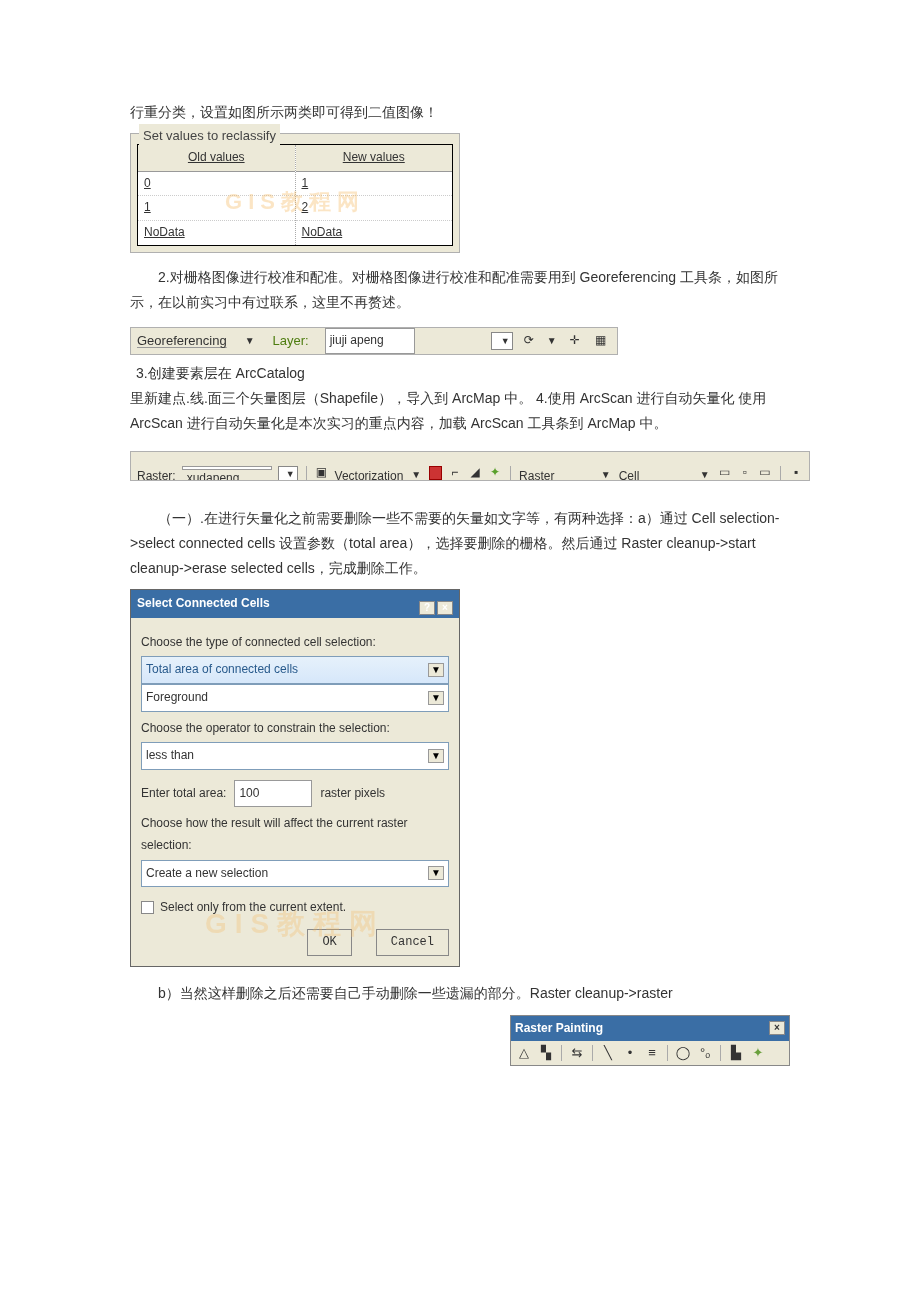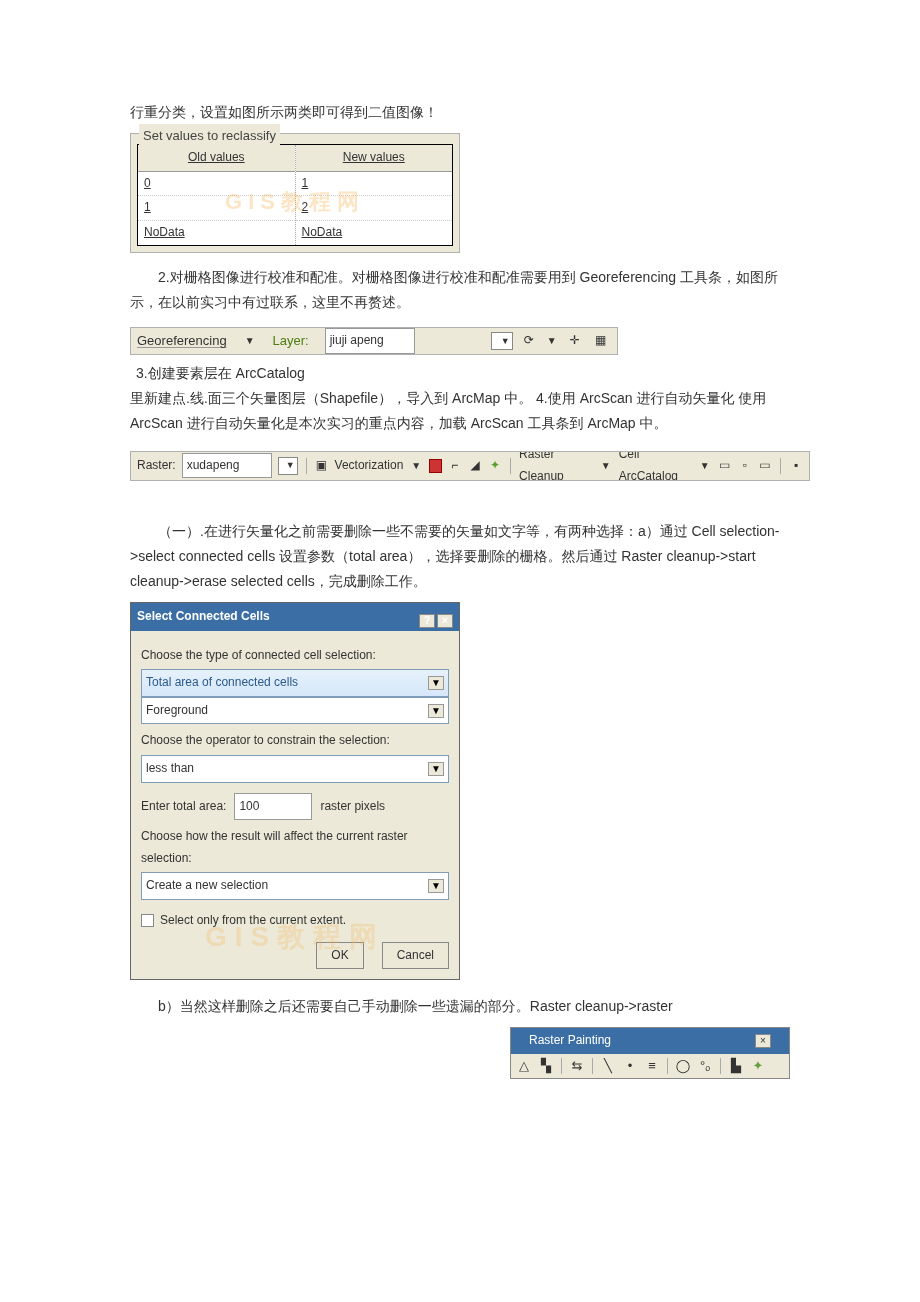--- a/index.html
+++ b/index.html
@@ -89,21 +89,20 @@
       font-size: 12px;
     }
     .icon-select { width:22px; height:18px; background:#fff; border:1px solid #888; display:inline-flex; align-items:center; justify-content:flex-end; font-size:9px; padding-right:2px;}
 
     .inline-after { display:flex; align-items:center; flex-wrap:wrap; gap: 2px;}
     .inline-after .trail { margin-left: 6px;}
 
     
     .arcscan-bar {
       display: inline-flex;
-      align-items: center;
       border: 1px solid #b0b0b0;
       background: #ece9d8;
       padding: 14px 6px;
       gap: 6px;
       margin: 6px 0;
       font-size: 12px;
       height: 28px;
       width: 680px;
       flex-wrap: nowrap;
       overflow:hidden;
@@ -144,34 +143,34 @@
       padding: 2px 4px;
       display:flex; justify-content:space-between; align-items:center;
       color:#285a8c;
     }
     .dlg-combo.plain { background:#fff; color:#333;}
     .dlg-combo .arrow { font-size:10px; background:#ece9d8; border:1px solid #999; width:16px; height:14px; display:flex; align-items:center; justify-content:center; color:#000;}
     .dlg-row { display:flex; align-items:center; gap:8px; margin-top:10px;}
     .dlg-text { background:#fff; border:1px solid #999; padding:2px 4px; width:78px;}
     .dlg-chk { display:flex; align-items:center; gap:6px; margin-top:10px;}
     .chkbox { width:13px; height:13px; border:1px solid #888; background:#fff;}
-    .dlg-btns { display:flex; justify-content:flex-end; gap:18px; margin-top:10px;}
+    .dlg-btns { display:flex; justify-content:flex-end; gap:24px; margin-top:10px;font-family:Liberation Mono, monospace;}
     .push-btn { background:#ece9d8; border:1px solid #888; padding:2px 14px; font-size:12px;}
     .wm-dlg { position:absolute; left:10px; right:10px; bottom:22px; height:40px; display:flex; align-items:center; justify-content:center; color:#f5b75b; font-size:28px; letter-spacing:8px; opacity:0.28; pointer-events:none; font-weight:bold;}
 
     
     .float-right-bar { float: right; margin-left: 10px; margin-top: -6px; }
     .rp-bar {
       width: 280px;
       border:1px solid #888;
       background:#ece9d8;
       font-size:12px;
     }
     .rp-title {
-      background:#3a6ea5; color:#fff; padding:2px 18px; font-weight:normal;
+      background:#3a6ea5; color:#fff; padding:2px 4px; font-weight:bold;
       display:flex; justify-content:space-between; align-items:center;
     }
     .rp-close { width:16px; height:14px; background:#ece9d8; border:1px solid #888; display:flex; align-items:center; justify-content:center; font-size:10px; color:#333;}
     .rp-icons { display:flex; align-items:center; padding:3px 4px; gap:4px;}
     .rp-ic { width:18px; height:18px; display:flex; align-items:center; justify-content:center; font-size:13px;}
     .rp-sep { width:1px; background:#aaa; height:16px; margin:0 2px;}
 
     .txt-gray { color: #4d7c0f; }
     .clearfix::after { content:""; display:block; clear:both;}
   </style>
@@ -239,21 +238,21 @@
   <span class="georef-drop">▼</span>
   <span class="toolbar-label">Cell ArcCatalog</span>
   <span class="georef-drop">▼</span>
   <span class="tool-ic">▭</span>
   <span class="tool-ic">▫</span>
   <span class="tool-ic">▭</span>
   <span class="sep"></span>
   <span class="tool-ic">▪</span>
 </div>
 
-<p class="para para-indent" style="margin-top:32px">（一）.在进行矢量化之前需要删除一些不需要的矢量如文字等，有两种选择：a）通过 Cell selection-&gt;select connected cells 设置参数（total area），选择要删除的栅格。然后通过 Raster cleanup-&gt;start cleanup-&gt;erase selected cells，完成删除工作。</p>
+<p class="para para-indent" style="margin-top:18px">（一）.在进行矢量化之前需要删除一些不需要的矢量如文字等，有两种选择：a）通过 Cell selection-&gt;select connected cells 设置参数（total area），选择要删除的栅格。然后通过 Raster cleanup-&gt;start cleanup-&gt;erase selected cells，完成删除工作。</p>
 
 <div class="dialog">
   <div class="dialog-title">
     <span>Select Connected Cells</span>
     <span class="dialog-titlebtns">
       <span class="dlg-btn">?</span>
       <span class="dlg-btn">×</span>
     </span>
   </div>
   <div class="dialog-body">

